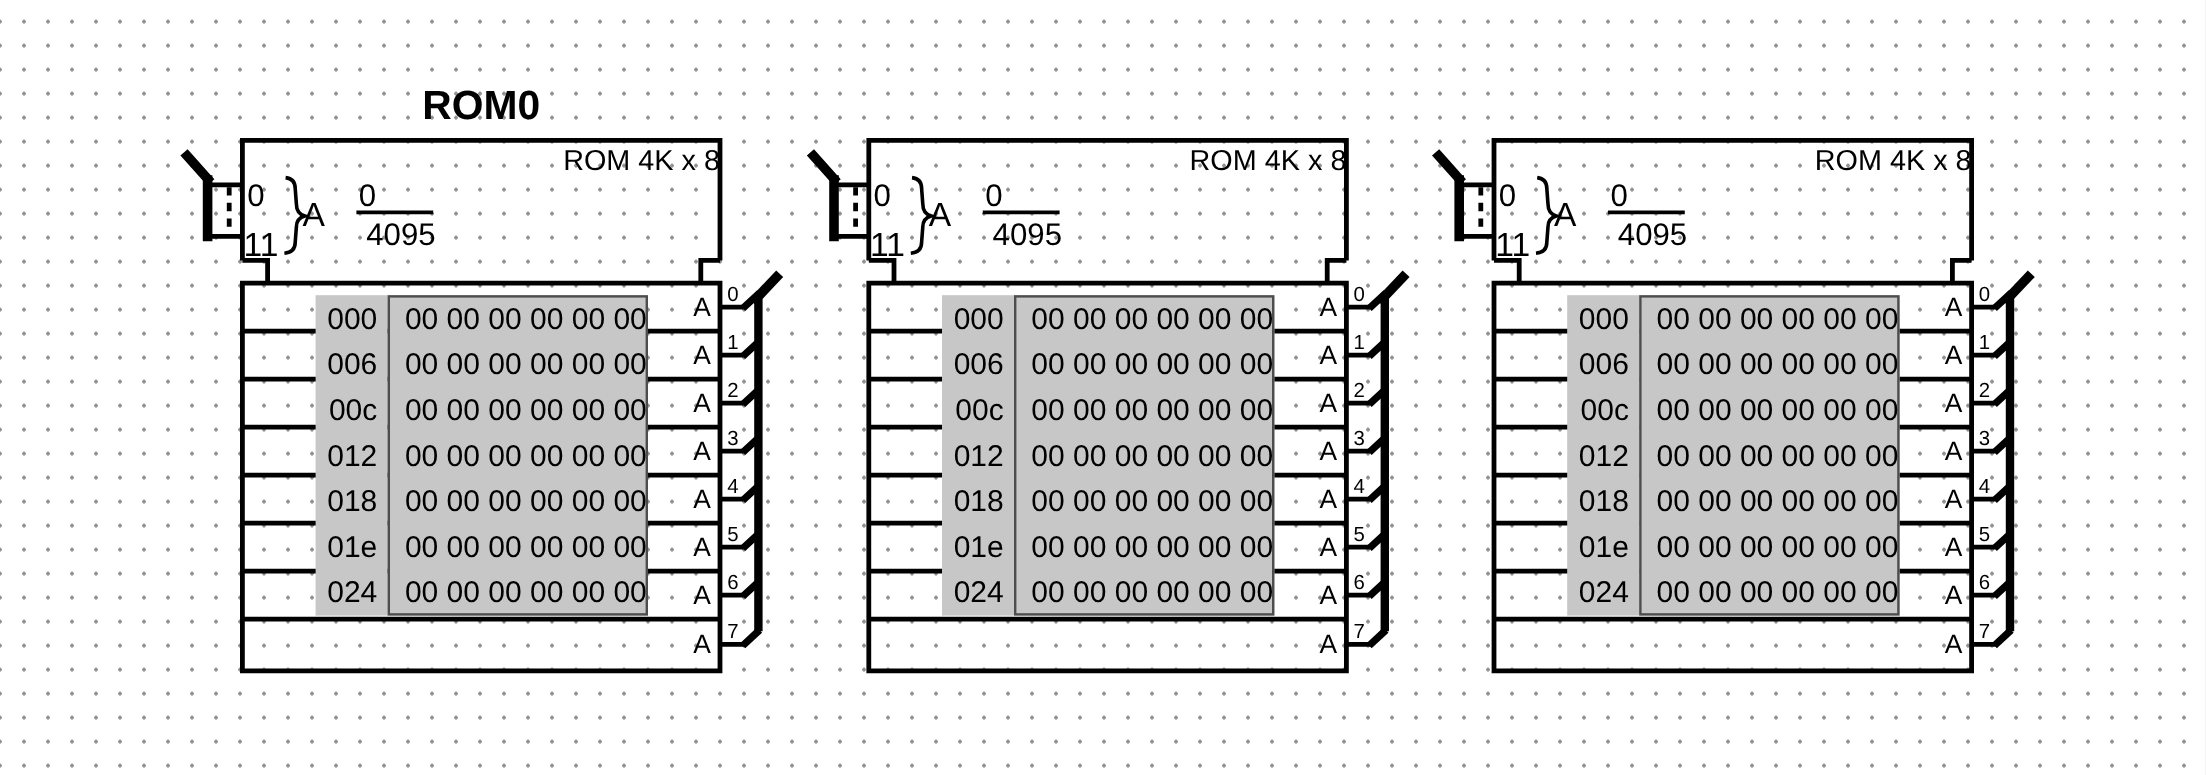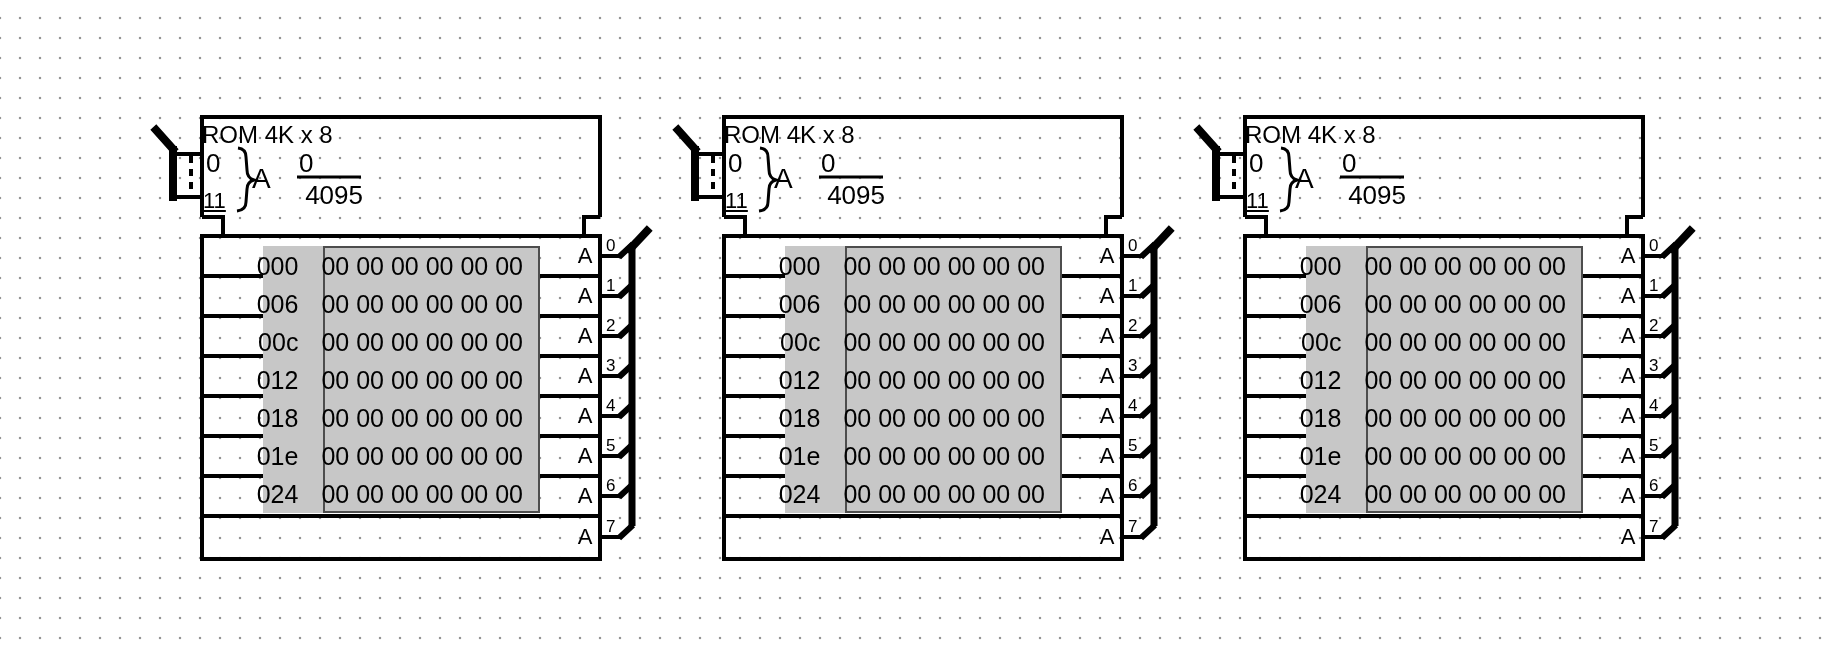--- a/index.html
+++ b/index.html
@@ -19,31 +19,31 @@
   .rom svg path{fill:none;stroke:#000000;}
   .ln3{stroke-width:3px;}
   .ln4{stroke-width:4px;}
   .ln6{stroke-width:6px;}
   .ln7{stroke-width:7px;}
   .ln8{stroke-width:8px;stroke-linecap:square;}
   .dash{stroke-dasharray:7 6;}
 
   .rom-title{position:absolute;left:60px;top:11px;width:398px;text-align:center;
              font-size:34px;font-weight:700;}
-  .chip-header{position:absolute;left:60px;top:63px;width:398px;text-align:left;font-size:24px;}
+  .chip-header{position:absolute;left:60px;top:63px;width:398px;text-align:right;font-size:24px;}
   .pin-top{position:absolute;left:64px;top:90px;font-size:26px;}
-  .pin-bottom{position:absolute;left:61px;top:130px;font-size:22px;text-decoration:underline;}
+  .pin-bottom{position:absolute;left:61px;top:130px;font-size:28px;}
   .sig{position:absolute;left:110px;top:105px;font-size:28px;}
   .fr-num{position:absolute;left:157px;top:90px;font-size:26px;}
   .fr-den{position:absolute;left:153px;top:122px;width:68px;text-align:right;font-size:26px;}
 
   .addr-col{position:absolute;left:121px;top:188px;width:60px;height:267px;background:#c7c7c7;}
   .data-col{position:absolute;left:181px;top:188px;width:217px;height:267px;background:#c7c7c7;
             border:2px solid #4d4d4d;box-sizing:border-box;}
-  .mem-list{position:absolute;left:104px;top:189px;width:277px;height:266px;
+  .mem-list{position:absolute;left:120px;top:189px;width:277px;height:266px;
             display:flex;flex-direction:column;justify-content:space-around;font-size:25px;border-radius:19px;}
   .mem-line{display:flex;align-items:center;height:38px;}
   .mem-addr{width:60px;text-align:right;padding-right:7px;box-sizing:border-box;}
   .mem-bytes{padding-left:16px;white-space:pre;text-align:right;}
 
   .a-label{position:absolute;left:430px;width:26px;text-align:center;
            font-size:22px;line-height:16px;height:16px;}
   .a0{top:190px}.a1{top:230px}.a2{top:270px}.a3{top:310px}
   .a4{top:350px}.a5{top:390px}.a6{top:430px}.a7{top:471px}
   .bit-label{position:absolute;left:464px;font-size:17px;line-height:13px;}
@@ -73,20 +73,21 @@
       <path class="ln8" d="M14 72 L31 91"></path>
       <path class="ln8" d="M31 92 V139"></path>
       <path class="ln4" d="M29 96 H60 M29 139 H60"></path>
       <path class="ln4 dash" d="M49 98 V138"></path>
 
       <path class="ln3" d="M96 90 Q104 91 104 99 L105 112 Q105 120 112 122 Q105 124 105 131 L104 144 Q104 152 95 153"></path>
 
       <path class="ln3" d="M155 119 H219"></path>
     </svg>
 
+    <div class="rom-title">ROM0</div>
     <div class="chip-header">ROM 4K x 8</div>
     <div class="pin-top">0</div>
     <div class="pin-bottom">11</div>
     <div class="sig">A</div>
     <div class="fr-num">0</div>
     <div class="fr-den">4095</div>
 
     <div class="addr-col"></div>
     <div class="data-col"></div>
     <div class="mem-list">

